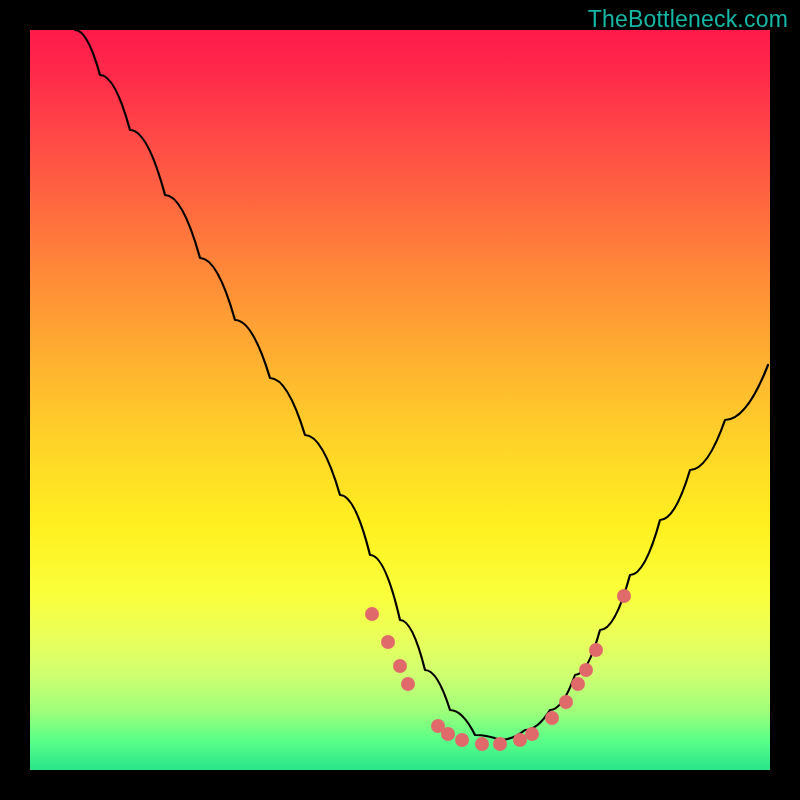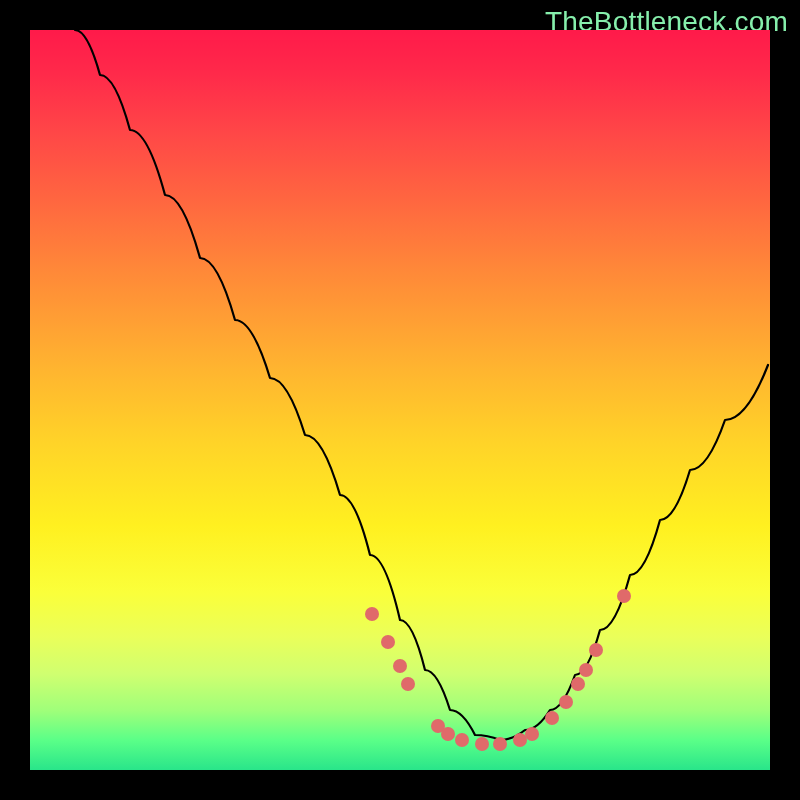--- a/index.html
+++ b/index.html
@@ -36,22 +36,22 @@
       #9fff7a 92%,
       #5aff88 96%,
       #29e58a 100%
     );
   }
   .watermark {
     position: absolute;
     top: 6px;
     right: 12px;
     font-family: Arial, Helvetica, sans-serif;
-    font-size: 28px;
-    color: #86efac;
+    font-size: 23px;
+    color: #14b8a6;
     letter-spacing: 0.2px;
   }
   svg.curve {
     position: absolute;
     left: 0;
     top: 0;
     width: 740px;
     height: 740px;
   }
   .curve-path {

